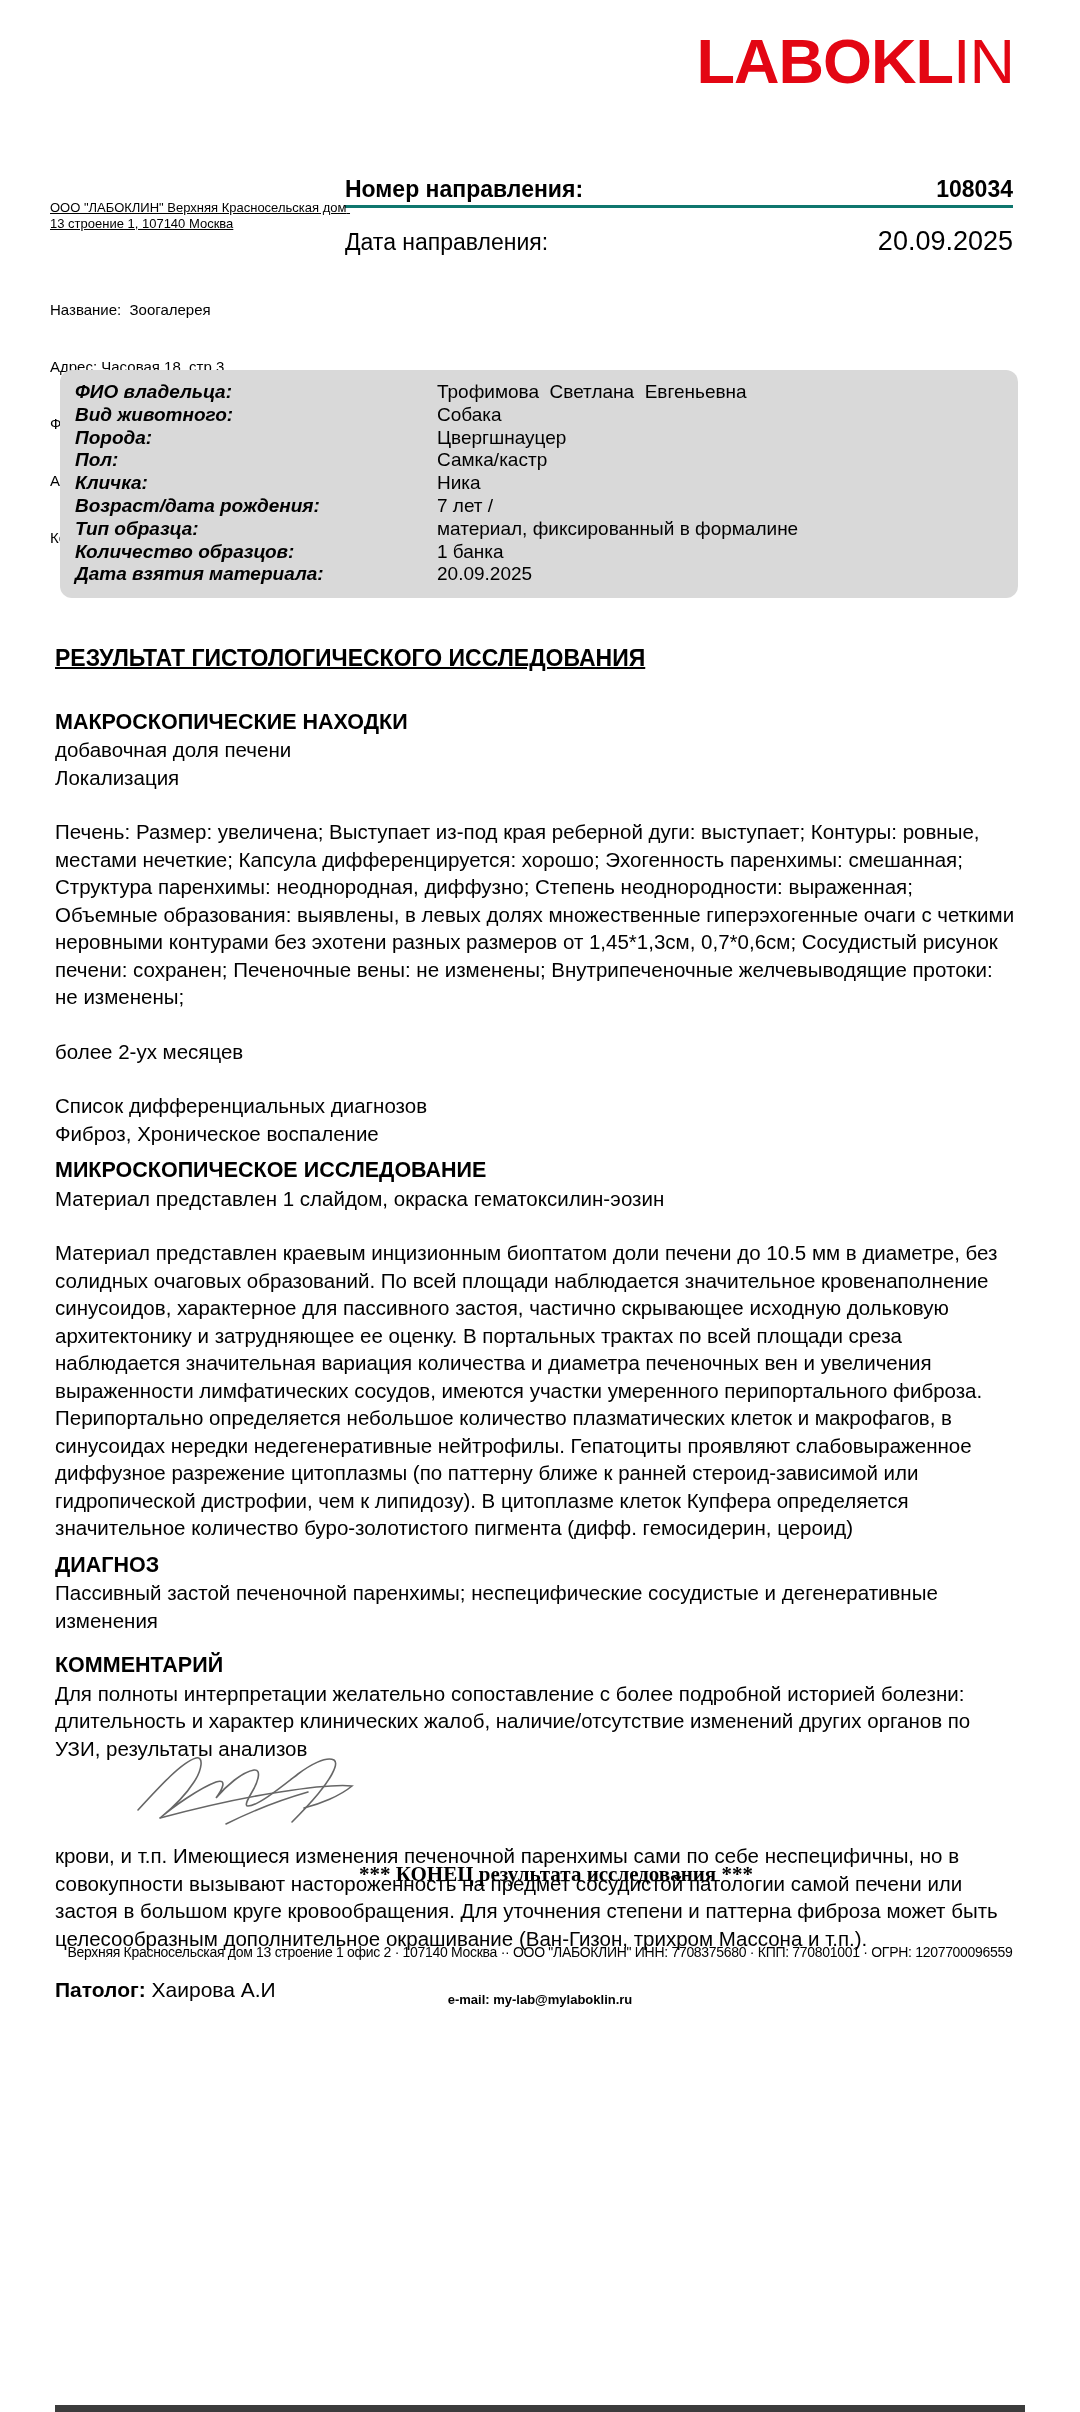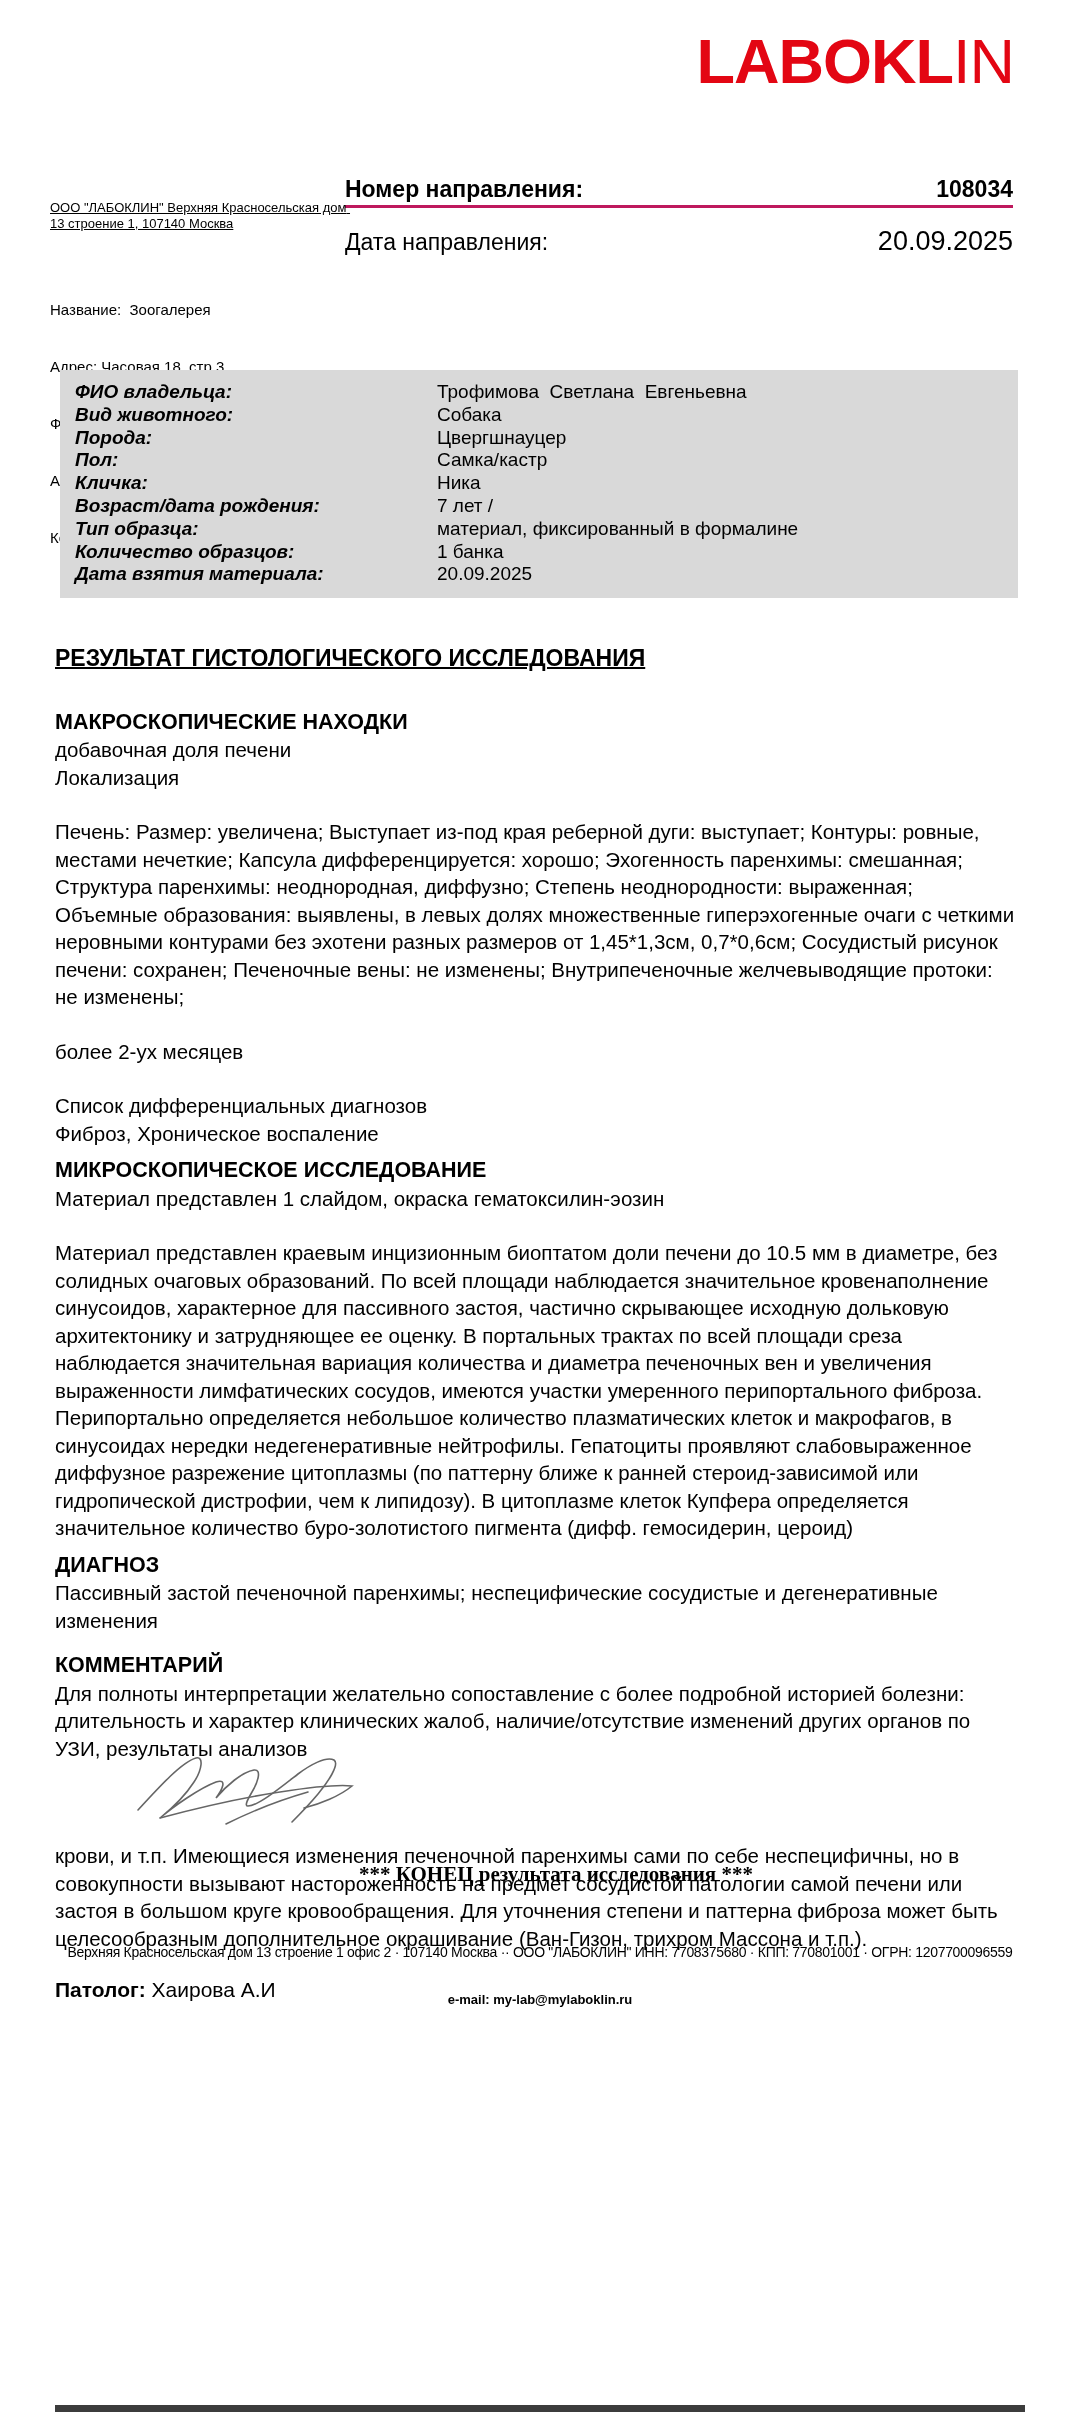--- a/index.html
+++ b/index.html
@@ -31,21 +31,21 @@
   .hdr-row {
     position: absolute;
     left: 345px;
     width: 668px;
     display: flex;
     justify-content: space-between;
     align-items: baseline;
   }
   .hdr-number {
     top: 176px;
-    border-bottom: 3px solid #be185d;
+    border-bottom: 3px solid #0f766e;
     padding-bottom: 2px;
     font-weight: 700;
     font-size: 23px;
   }
   .hdr-date { top: 226px; font-size: 23px; }
   .hdr-date .hdr-value { font-size: 27px; }
 
   
   .lab-address {
     position: absolute;
@@ -65,20 +65,21 @@
     white-space: pre-wrap;
   }
 
   
   .info-box {
     position: absolute;
     left: 60px; top: 370px;
     width: 958px;
     background: #d9d9d9;
     padding: 11px 15px 12px 15px;
+    border-radius: 12px;
   }
   .info-row { display: flex; line-height: 22.8px; font-size: 19px; }
   .info-label { width: 362px; font-weight: 700; font-style: italic; flex: none; }
   .info-value { white-space: pre-wrap; }
 
   
   .main {
     position: absolute;
     left: 55px; top: 645px;
     width: 965px;

